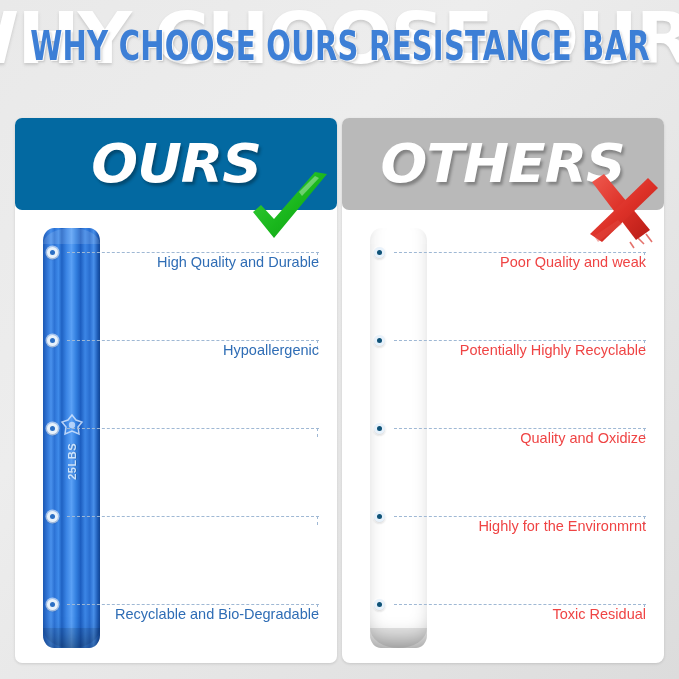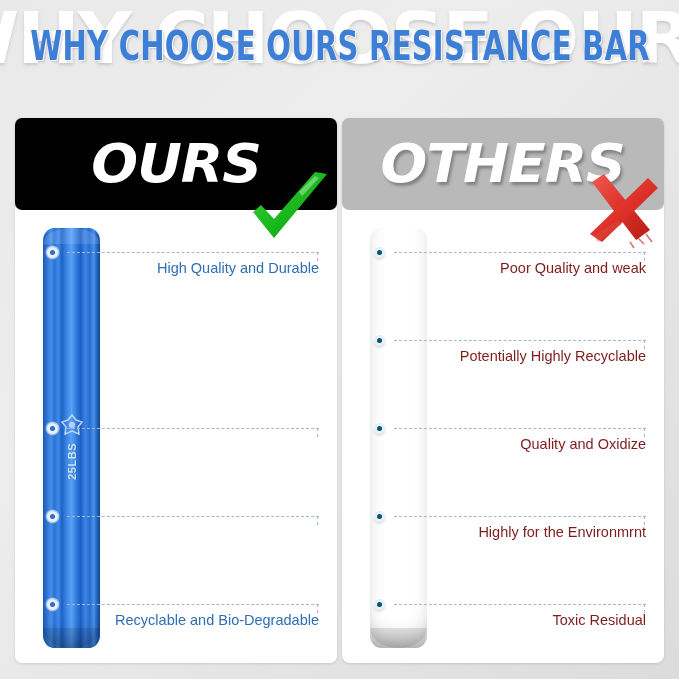--- a/index.html
+++ b/index.html
@@ -84,21 +84,21 @@
     left: 0;
     width: 322px;
     height: 92px;
     border-radius: 7px;
     box-sizing: border-box;
     display: flex;
     align-items: center;
     justify-content: center;
     z-index: 3;
   }
-  .banner-left  { background: #000000; }
+  .banner-left  { background: #0369a1; }
   .banner-right { background: #b9b9b9; }
 
   .banner-text {
     font-family: "DejaVu Sans", sans-serif;
     font-weight: bold;
     font-style: italic;
     font-size: 54px;
     letter-spacing: -1px;
     color: #ffffff;
     text-shadow: 2px 3px 3px rgba(0,0,0,0.30);
@@ -261,29 +261,29 @@
     width: 5px;
     height: 5px;
     border-radius: 50%;
     background: #2b6fc4;
   }
   .dot-right::after { background: #0f5277; }
 
   .row-label {
     position: absolute;
     right: 18px;
-    top: 8px;
+    top: 2px;
     text-align: right;
     font-family: "Liberation Sans", sans-serif;
     font-size: 14.5px;
     line-height: 1.2;
     white-space: nowrap;
   }
   .label-left  { color: #2f6db5; }
-  .label-right { color: #7f1d1d; }
+  .label-right { color: #ef4444; }
 </style>
 </head>
 <body>
 
 <div class="page">
 
   <div class="header">
     <div class="ghost-title">WHY CHOOSE OURS</div>
     <div class="main-title">WHY CHOOSE OURS RESISTANCE BAR</div>
   </div>
@@ -321,20 +321,26 @@
             <span class="bar-logo-weight">25LBS</span>
           </div>
         </div>
 
         <div class="rows">
           <div class="row" style="top:42px">
             <div class="leader"></div>
             <div class="leader-tick"></div>
             <div class="dot"></div>
             <div class="row-label label-left">High Quality and Durable</div>
+          </div>
+          <div class="row" style="top:130px">
+            <div class="leader"></div>
+            <div class="leader-tick"></div>
+            <div class="dot"></div>
+            <div class="row-label label-left">Hypoallergenic</div>
           </div>
           <div class="row" style="top:218px">
             <div class="leader"></div>
             <div class="leader-tick"></div>
             <div class="dot"></div>
           </div>
           <div class="row" style="top:306px">
             <div class="leader"></div>
             <div class="leader-tick"></div>
             <div class="dot"></div>

